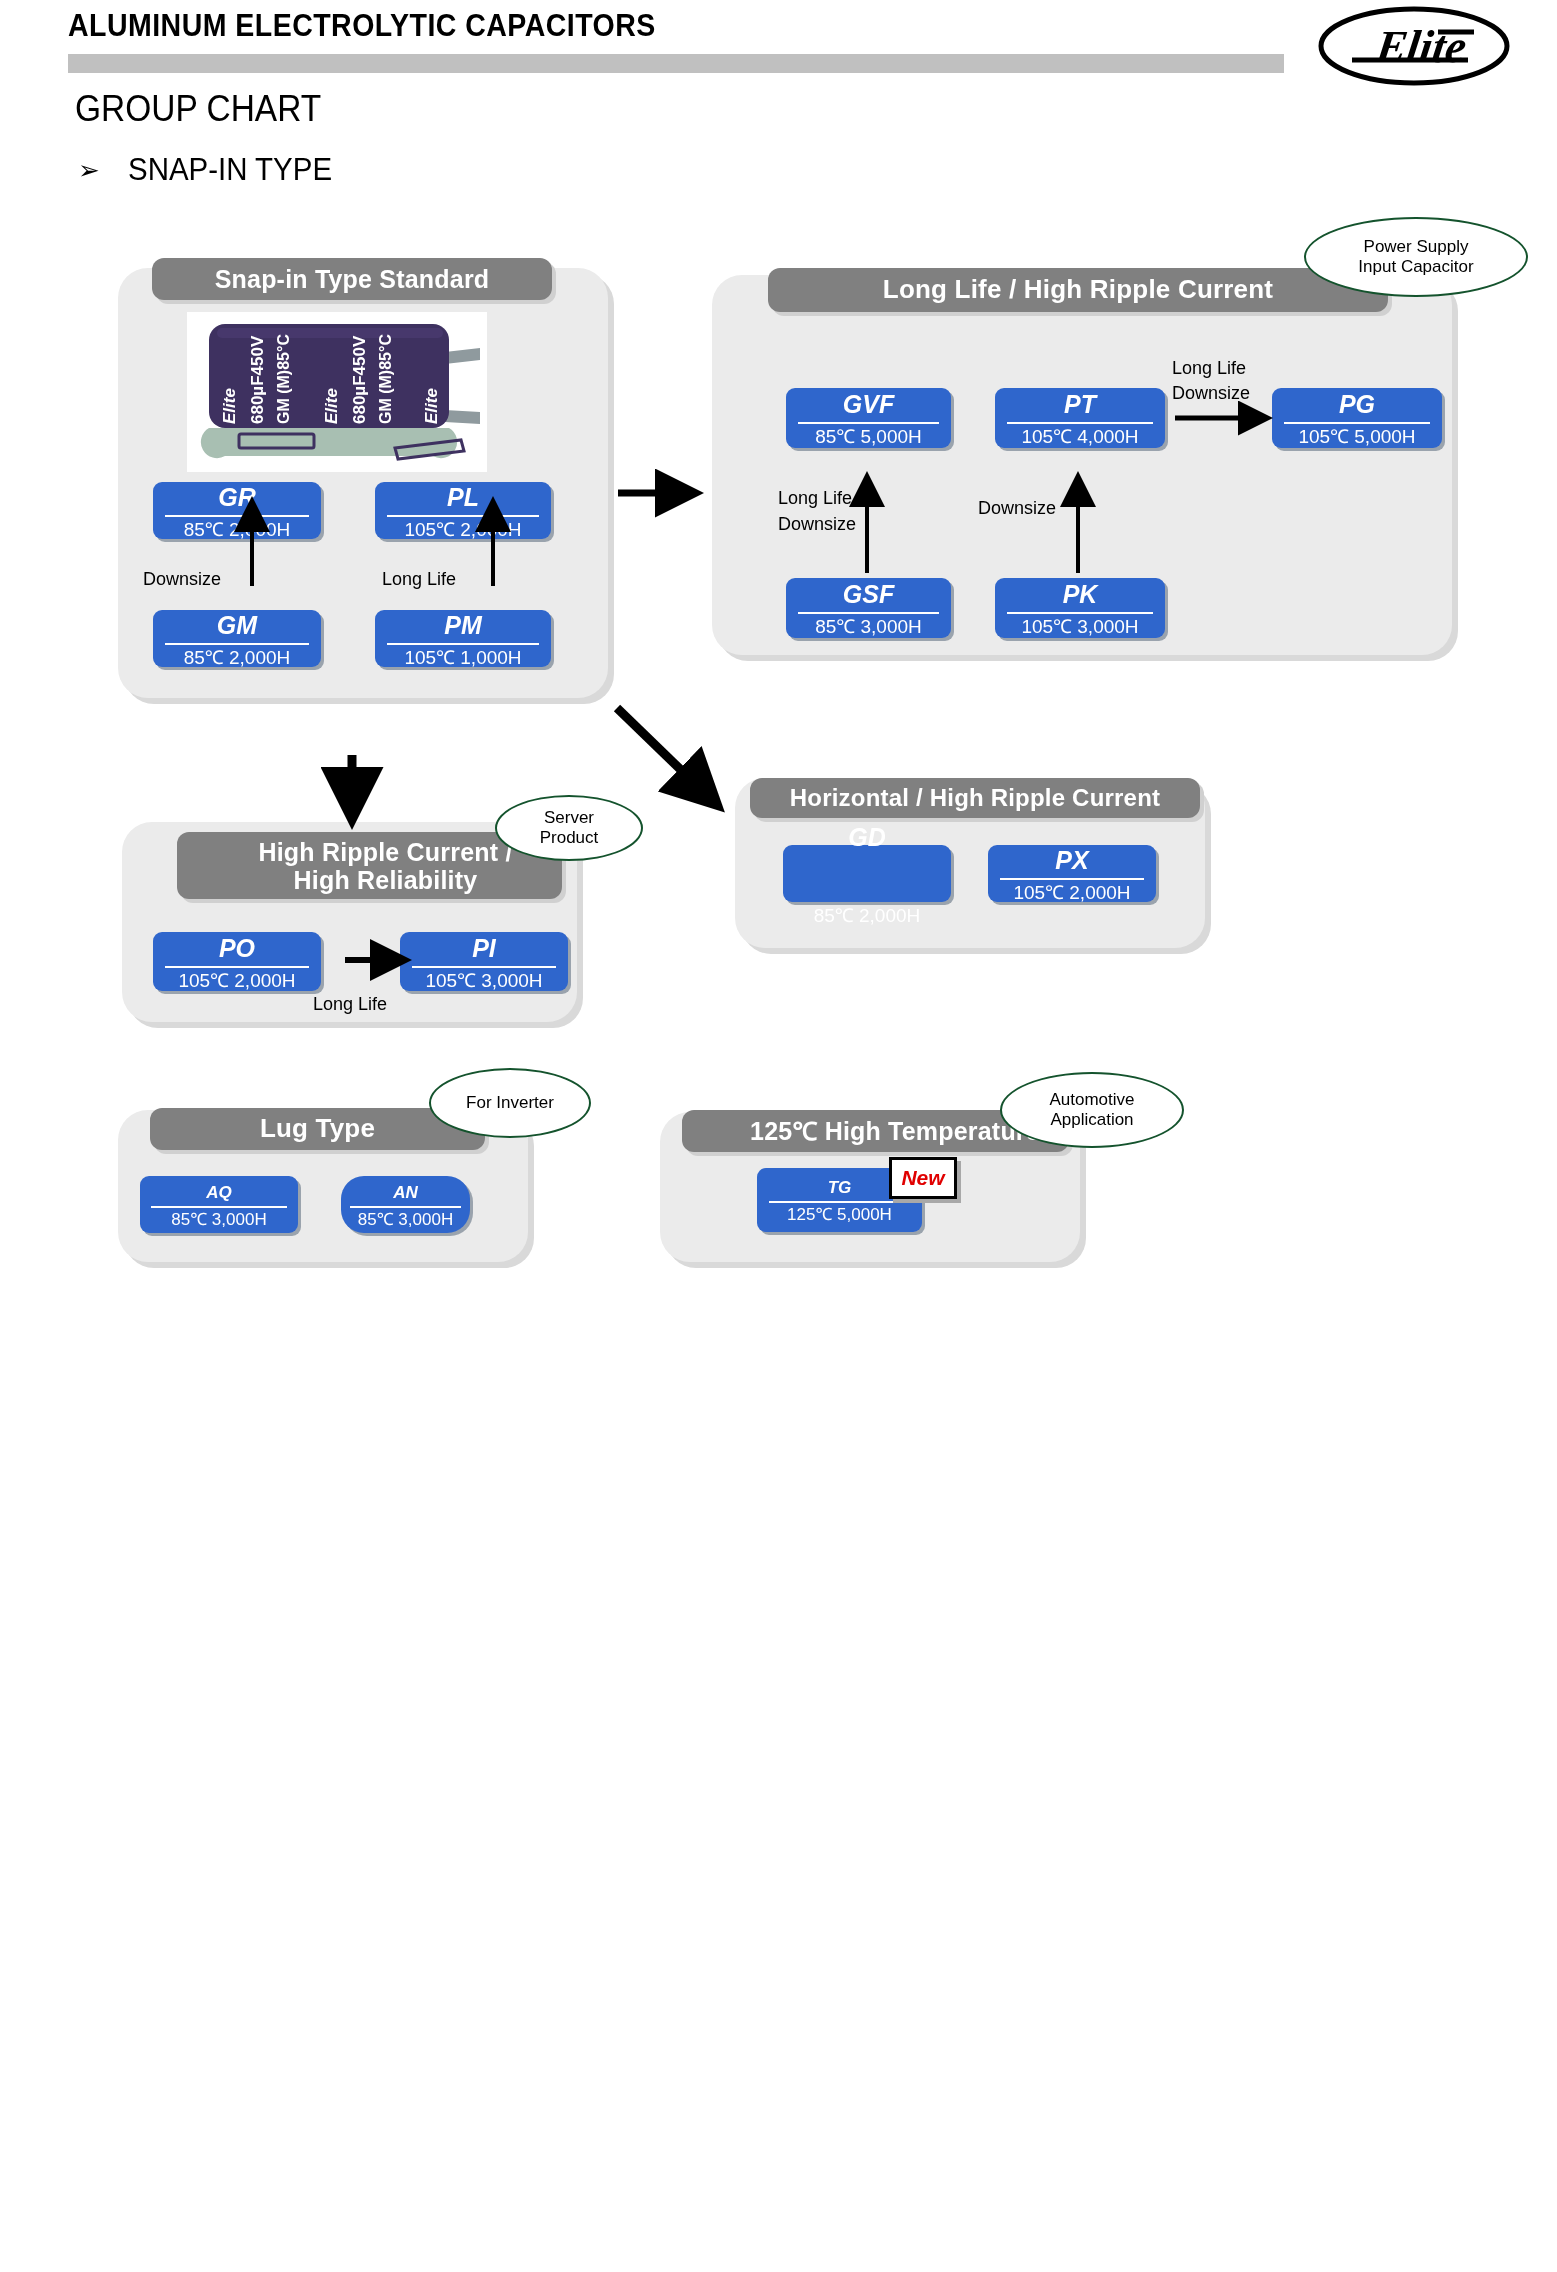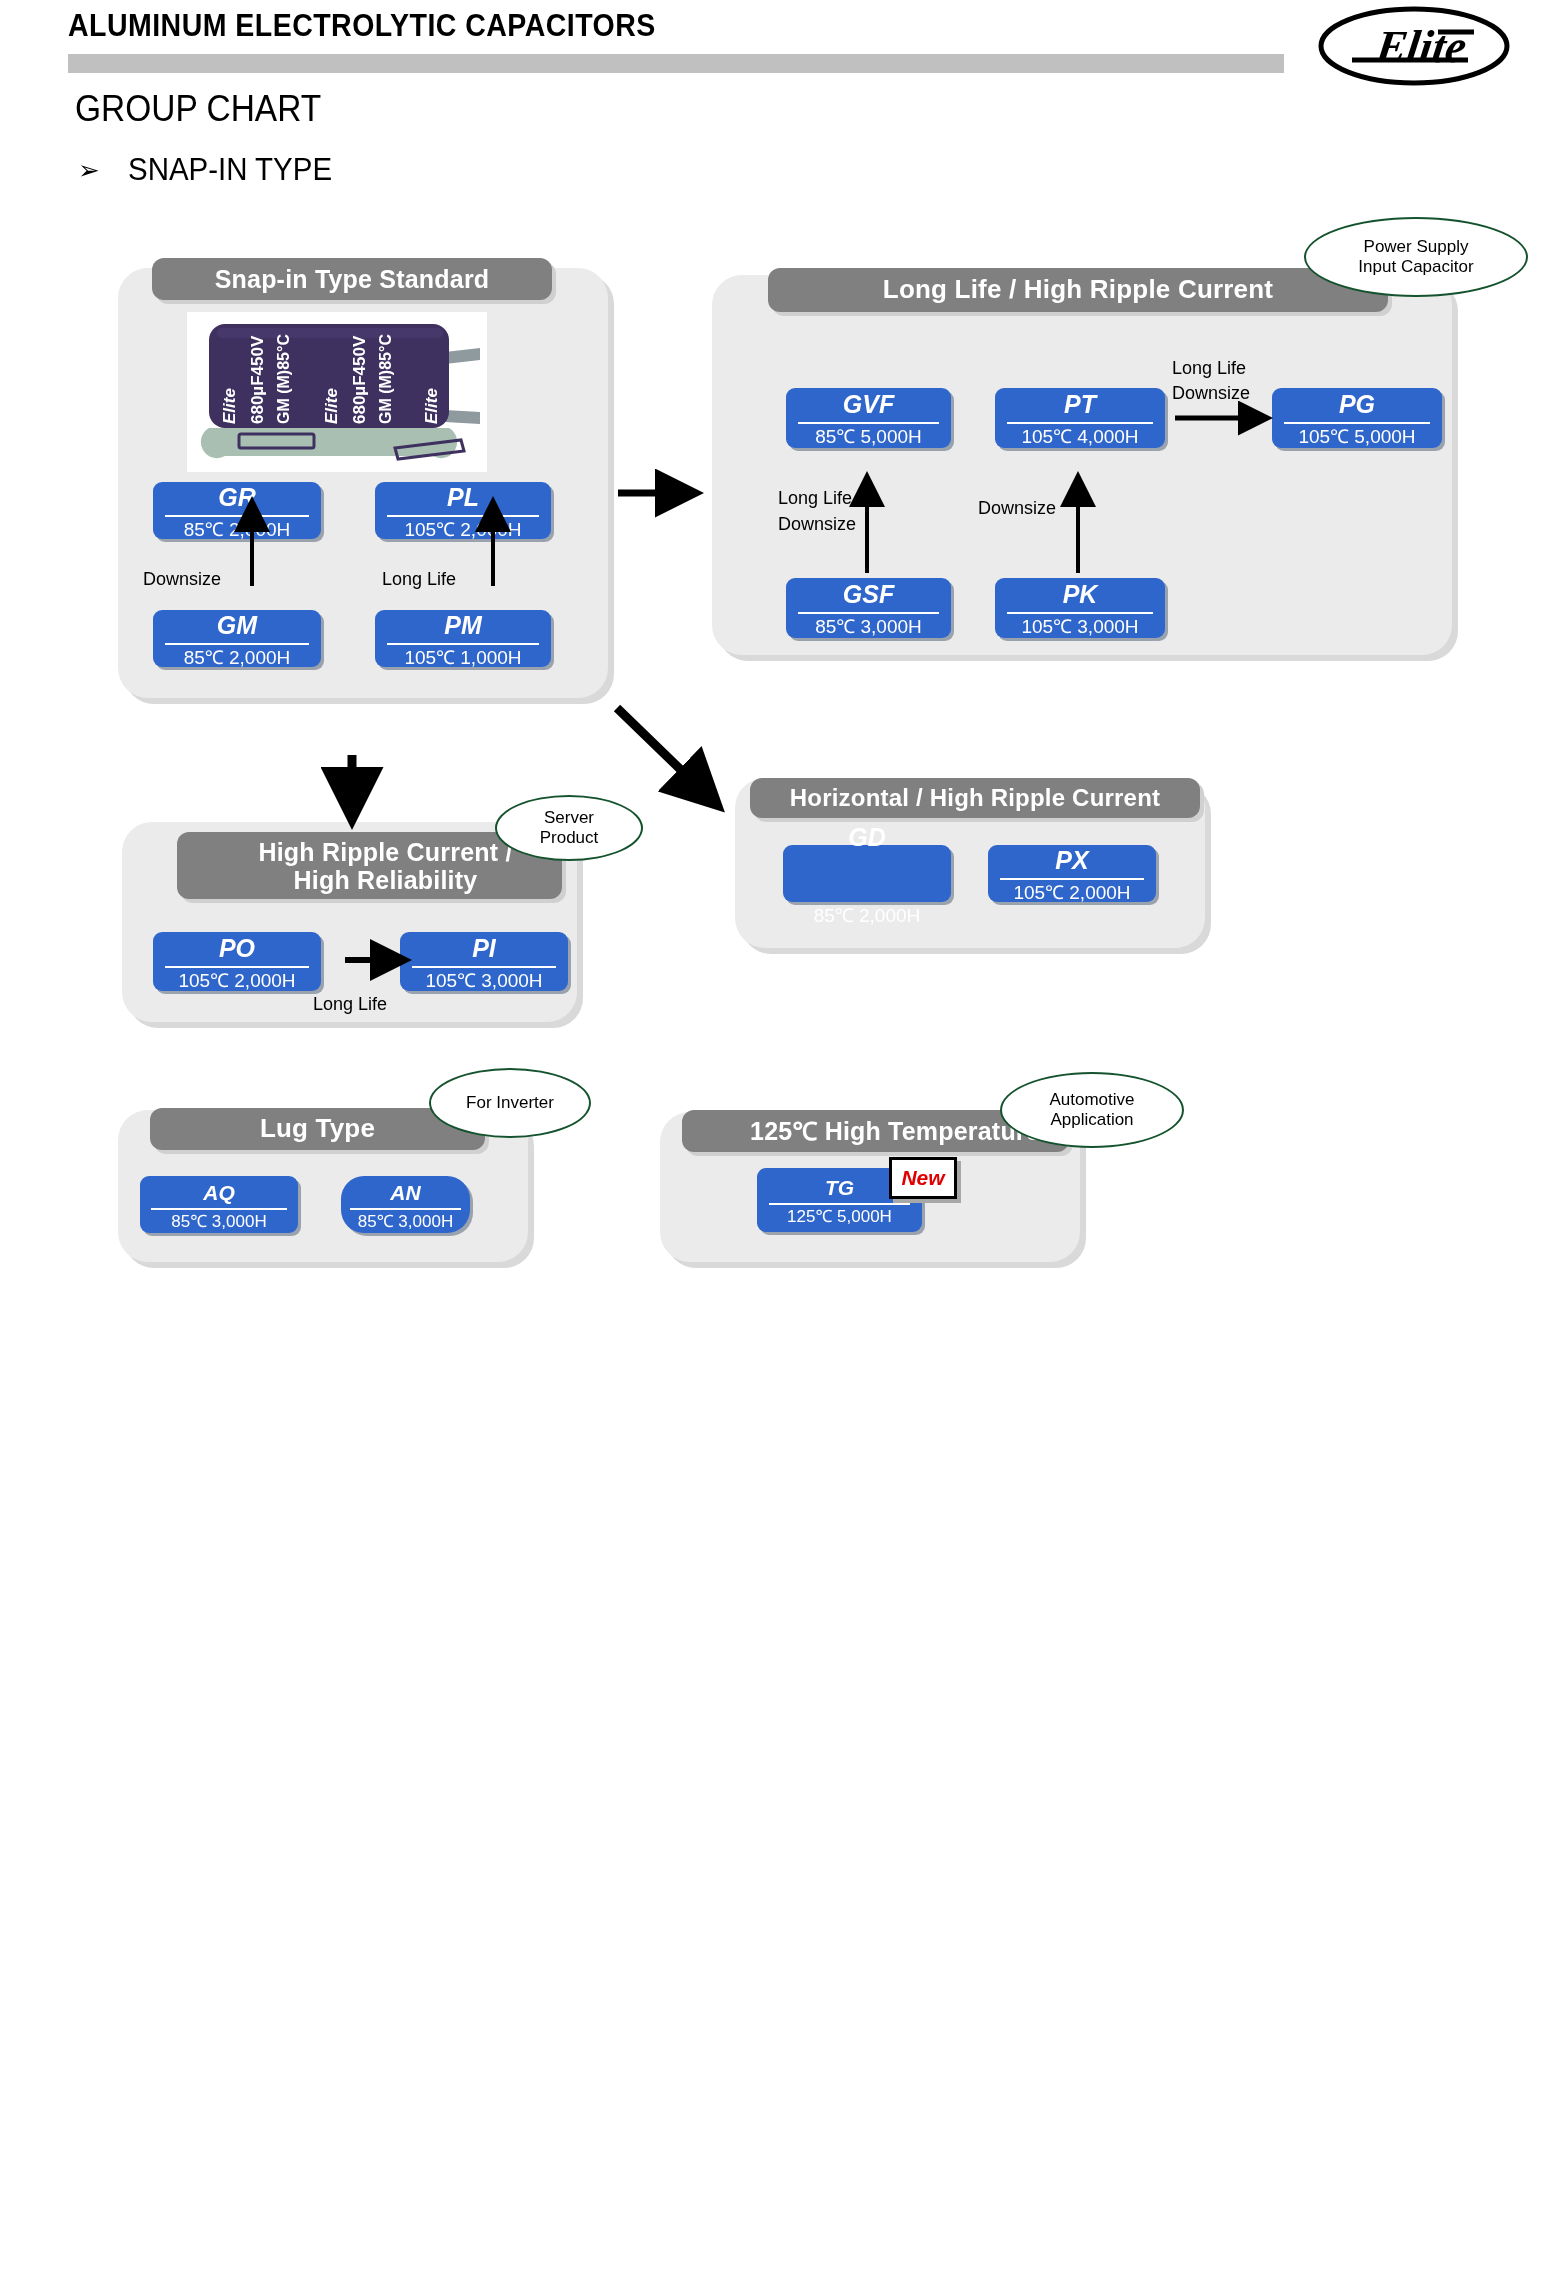--- a/index.html
+++ b/index.html
@@ -75,21 +75,21 @@
     font-style:italic;font-weight:bold;
     font-size:25px;line-height:1;
     padding-bottom:3px;
   }
   .chip .rule{
     width:86%;height:2px;background:#fff;margin:2px 0 3px 0;
   }
   .chip .spec{
     font-size:19px;line-height:1;white-space:nowrap;
   }
-  .chip.small .code{font-size:21px;}
+  .chip.small .code{font-size:17px;}
   .chip.small .spec{font-size:17px;}
 
   
   .bubble{
     position:absolute;
     background:#fff;
     border:2px solid #14532d;
     border-radius:50%;
     display:flex;align-items:center;justify-content:center;
     text-align:center;

